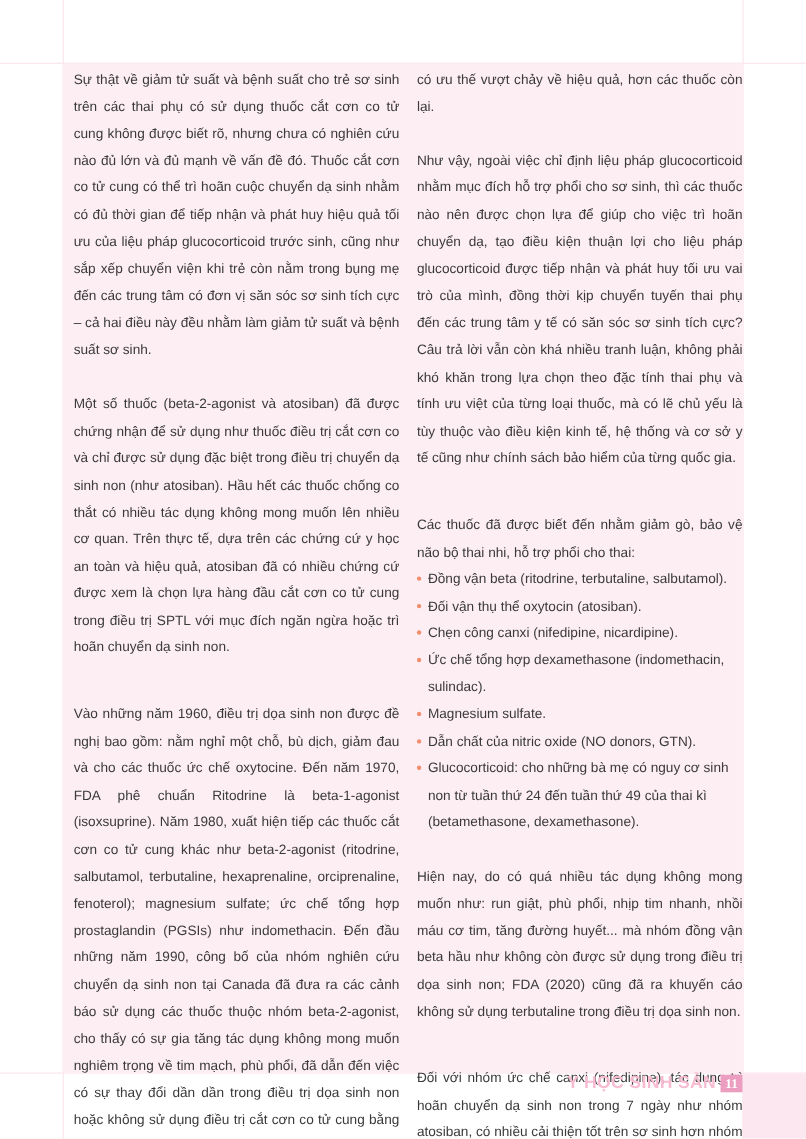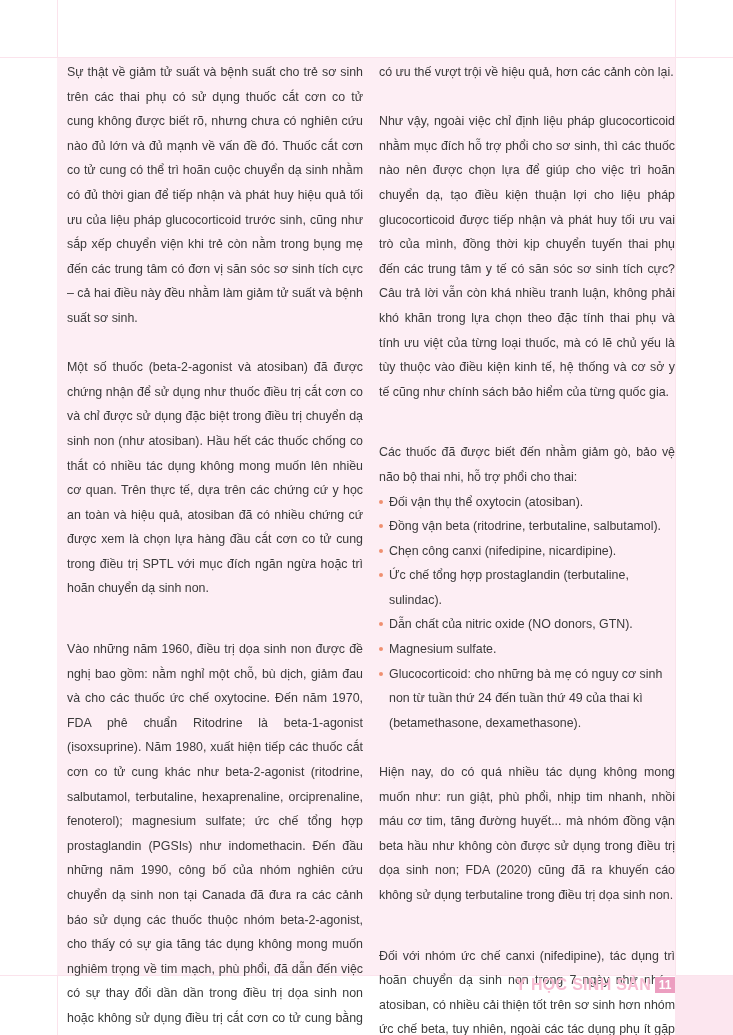--- a/index.html
+++ b/index.html
@@ -35,51 +35,51 @@
   }
   .footer {
     position: absolute; top: 977px; left: 500px; width: 175px; height: 16px;
     display: flex; justify-content: flex-end; align-items: center; gap: 4px;
   }
   .footer-title {
     font-size: 16px; font-weight: bold; color: #f7bcd2; letter-spacing: 0.3px;
   }
   .page-num {
     background: #ec9ec0; color: #ffffff; font-size: 12px; font-weight: bold;
-    width: 20px; height: 16px; line-height: 16px; text-align: center;
+    width: 20px; height: 16px; line-height: 16px; text-align: center; font-family: Liberation Serif, serif;
   }
 </style>
 </head>
 <body>
 
 <div class="guide-h" style="top:57px"></div>
 <div class="guide-h" style="top:975px"></div>
 <div class="guide-v" style="left:57px"></div>
 <div class="guide-v" style="left:675px"></div>
 
 <div class="content-band"></div>
 <div class="corner-block"></div>
 
 <div class="column col-left">
   <p class="para">Sự thật về giảm tử suất và bệnh suất cho trẻ sơ sinh trên các thai phụ có sử dụng thuốc cắt cơn co tử cung không được biết rõ, nhưng chưa có nghiên cứu nào đủ lớn và đủ mạnh về vấn đề đó. Thuốc cắt cơn co tử cung có thể trì hoãn cuộc chuyển dạ sinh nhằm có đủ thời gian để tiếp nhận và phát huy hiệu quả tối ưu của liệu pháp glucocorticoid trước sinh, cũng như sắp xếp chuyển viện khi trẻ còn nằm trong bụng mẹ đến các trung tâm có đơn vị săn sóc sơ sinh tích cực – cả hai điều này đều nhằm làm giảm tử suất và bệnh suất sơ sinh.</p>
   <p class="para">Một số thuốc (beta-2-agonist và atosiban) đã được chứng nhận để sử dụng như thuốc điều trị cắt cơn co và chỉ được sử dụng đặc biệt trong điều trị chuyển dạ sinh non (như atosiban). Hầu hết các thuốc chống co thắt có nhiều tác dụng không mong muốn lên nhiều cơ quan. Trên thực tế, dựa trên các chứng cứ y học an toàn và hiệu quả, atosiban đã có nhiều chứng cứ được xem là chọn lựa hàng đầu cắt cơn co tử cung trong điều trị SPTL với mục đích ngăn ngừa hoặc trì hoãn chuyển dạ sinh non.</p>
   <p class="para tight">Vào những năm 1960, điều trị dọa sinh non được đề nghị bao gồm: nằm nghỉ một chỗ, bù dịch, giảm đau và cho các thuốc ức chế oxytocine. Đến năm 1970, FDA phê chuẩn Ritodrine là beta-1-agonist (isoxsuprine). Năm 1980, xuất hiện tiếp các thuốc cắt cơn co tử cung khác như beta-2-agonist (ritodrine, salbutamol, terbutaline, hexaprenaline, orciprenaline, fenoterol); magnesium sulfate; ức chế tổng hợp prostaglandin (PGSIs) như indomethacin. Đến đầu những năm 1990, công bố của nhóm nghiên cứu chuyển dạ sinh non tại Canada đã đưa ra các cảnh báo sử dụng các thuốc thuộc nhóm beta-2-agonist, cho thấy có sự gia tăng tác dụng không mong muốn nghiêm trọng về tim mạch, phù phổi, đã dẫn đến việc có sự thay đổi dần dần trong điều trị dọa sinh non hoặc không sử dụng điều trị cắt cơn co tử cung bằng beta-2-agonist nữa; hoặc sử dụng các thuốc khác như đối vận receptor oxytocin là atosiban, chẹn kênh canxi (nifedipine) và nitric oxide. Tuy nhiên cho đến hiện nay, dường như chưa có thuốc giảm gò nào tỏ ra</p>
 </div>
 
 <div class="column col-right">
-  <p class="para">có ưu thế vượt trội về hiệu quả, hơn các cảnh còn lại.</p>
+  <p class="para">có ưu thế vượt chảy về hiệu quả, hơn các thuốc còn lại.</p>
   <p class="para">Như vậy, ngoài việc chỉ định liệu pháp glucocorticoid nhằm mục đích hỗ trợ phổi cho sơ sinh, thì các thuốc nào nên được chọn lựa để giúp cho việc trì hoãn chuyển dạ, tạo điều kiện thuận lợi cho liệu pháp glucocorticoid được tiếp nhận và phát huy tối ưu vai trò của mình, đồng thời kịp chuyển tuyến thai phụ đến các trung tâm y tế có săn sóc sơ sinh tích cực? Câu trả lời vẫn còn khá nhiều tranh luận, không phải khó khăn trong lựa chọn theo đặc tính thai phụ và tính ưu việt của từng loại thuốc, mà có lẽ chủ yếu là tùy thuộc vào điều kiện kinh tế, hệ thống và cơ sở y tế cũng như chính sách bảo hiểm của từng quốc gia.</p>
   <p class="para tight">Các thuốc đã được biết đến nhằm giảm gò, bảo vệ não bộ thai nhi, hỗ trợ phổi cho thai:</p>
   <ul class="bullets">
+    <li>Đồng vận beta (ritodrine, terbutaline, salbutamol).</li>
     <li>Đối vận thụ thể oxytocin (atosiban).</li>
-    <li>Đồng vận beta (ritodrine, terbutaline, salbutamol).</li>
     <li>Chẹn công canxi (nifedipine, nicardipine).</li>
-    <li>Ức chế tổng hợp prostaglandin (terbutaline, sulindac).</li>
+    <li>Ức chế tổng hợp dexamethasone (indomethacin, sulindac).</li>
+    <li>Magnesium sulfate.</li>
     <li>Dẫn chất của nitric oxide (NO donors, GTN).</li>
-    <li>Magnesium sulfate.</li>
     <li>Glucocorticoid: cho những bà mẹ có nguy cơ sinh non từ tuần thứ 24 đến tuần thứ 49 của thai kì (betamethasone, dexamethasone).</li>
   </ul>
   <p class="para">Hiện nay, do có quá nhiều tác dụng không mong muốn như: run giật, phù phổi, nhịp tim nhanh, nhồi máu cơ tim, tăng đường huyết... mà nhóm đồng vận beta hầu như không còn được sử dụng trong điều trị dọa sinh non; FDA (2020) cũng đã ra khuyến cáo không sử dụng terbutaline trong điều trị dọa sinh non.</p>
   <p class="para tight">Đối với nhóm ức chế canxi (nifedipine), tác dụng trì hoãn chuyển dạ sinh non trong 7 ngày như nhóm atosiban, có nhiều cải thiện tốt trên sơ sinh hơn nhóm ức chế beta, tuy nhiên, ngoài các tác dụng phụ ít gặp và có lẽ cũng ít nguy hiểm hơn nhóm đồng vận beta (táo bón, tiêu chảy, nôn ói, chóng mặt, hạ canxi, hạ huyết áp, tăng nhịp tim...), nifedipine lại gặp một khó khăn là thuốc chỉ được FDA phê chuẩn cho điều trị cao huyết</p>
 </div>
 
 <div class="footer">
   <span class="footer-title">Y HỌC SINH SẢN</span>
   <span class="page-num">11</span>
 </div>

